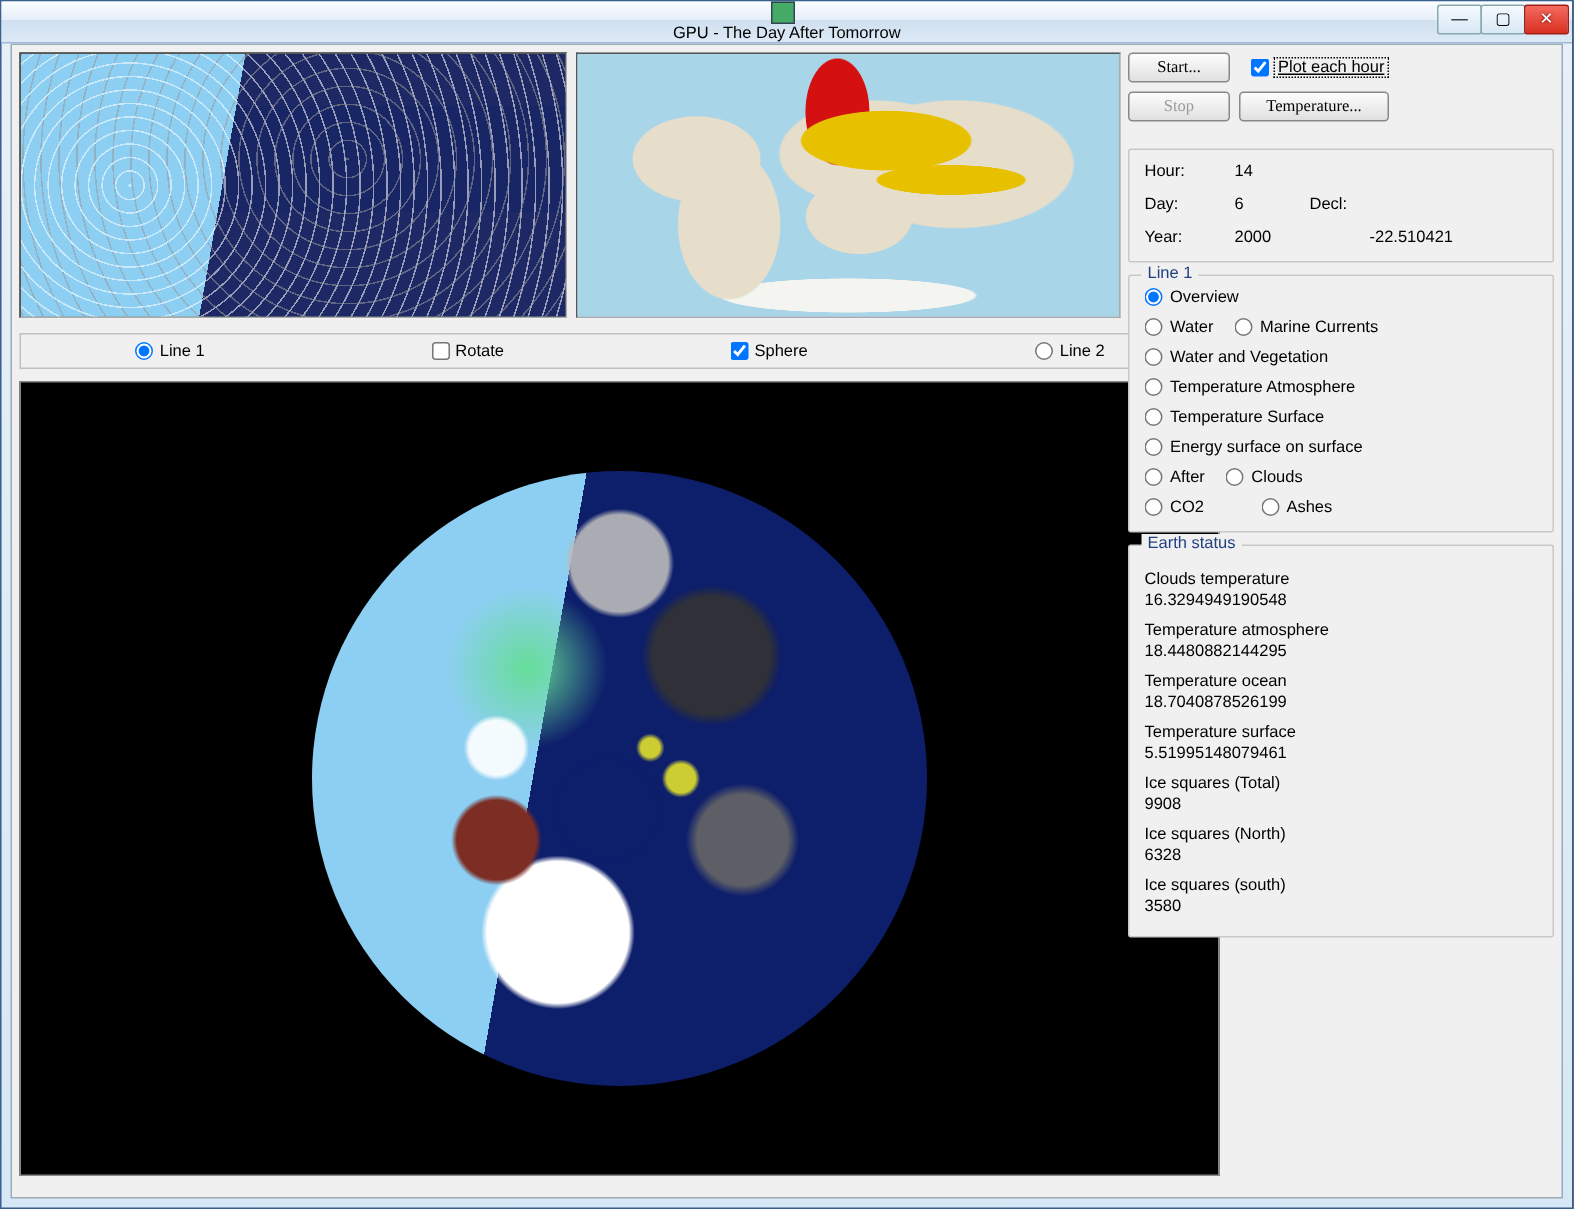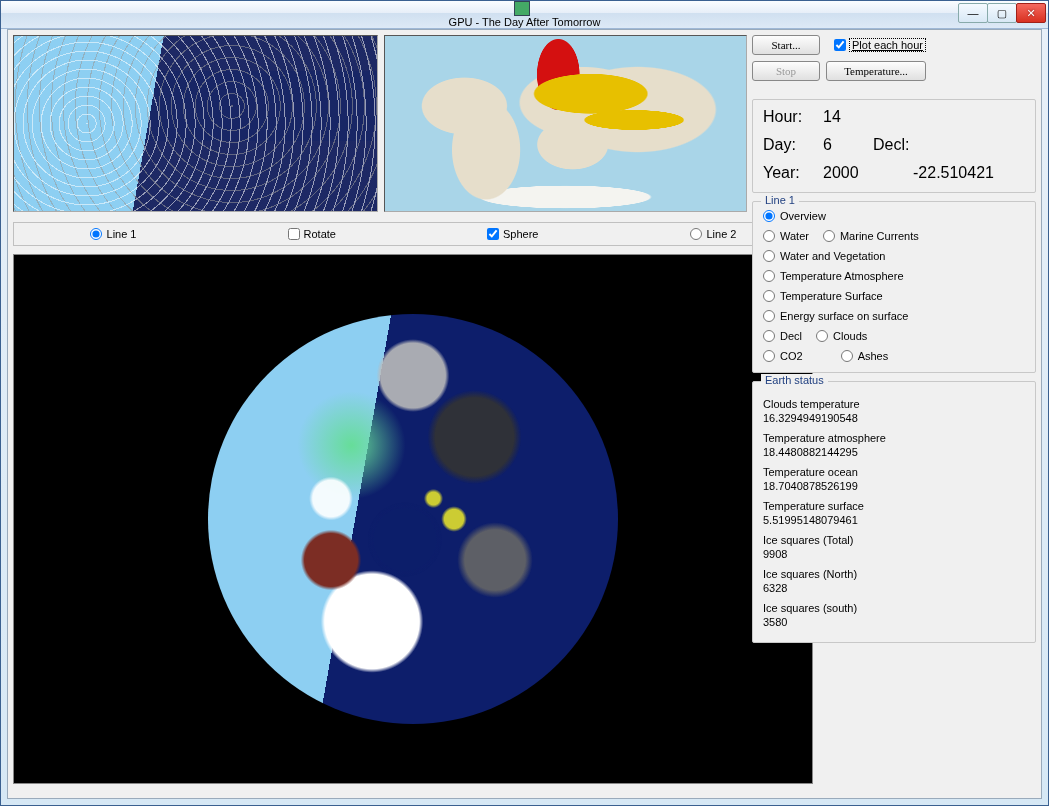--- a/index.html
+++ b/index.html
@@ -55,21 +55,21 @@
   button.win:disabled{color:#9a9a9a;}
   .cb-wrap{display:inline-flex;align-items:center;gap:4px;}
   .highlight-focus{outline:1px dotted #000;padding:0 2px;}
   .groupbox{
     border:1px solid #c8c8c8;border-radius:2px;margin-top:8px;padding:8px 10px 10px;
     position:relative;background:#f0f0f0;
   }
   .groupbox>legend, .gb-title{
     position:absolute;top:-8px;left:8px;background:#f0f0f0;padding:0 4px;font-size:11px;color:#214080;
   }
-  .info-grid{display:grid;grid-template-columns:60px 50px 40px auto;row-gap:10px;font-size:16px;}
+  .info-grid{display:grid;grid-template-columns:60px 50px 40px auto;row-gap:10px;font-size:11px;}
   .radio-grid{display:flex;flex-direction:column;gap:8px;}
   .radio-row{display:flex;gap:14px;align-items:center;}
   .r-opt{display:inline-flex;align-items:center;gap:5px;}
   input[type=radio],input[type=checkbox]{margin:0;width:12px;height:12px;}
   .status-list .item{margin:4px 0;}
   .status-list .lbl{margin-top:8px;}
   .status-list .val{margin-top:2px;}
   .view-controls{
     position:absolute;left:5px;top:192px;width:800px;height:24px;
     border:1px solid #c0c0c0;background:#f0f0f0;
@@ -246,21 +246,21 @@
               <input type="radio" name="l1" style="">
               <span>Temperature Surface</span>
             </div>
           <div class="r-opt">
               <input type="radio" name="l1" style="">
               <span>Energy surface on surface</span>
             </div>
           <div class="radio-row">
             <div class="r-opt">
                 <input type="radio" name="l1" style="">
-                <span>Decl</span>
+                <span>After</span>
               </div>
             <div class="r-opt">
                 <input type="radio" name="l1" style="">
                 <span>Clouds</span>
               </div>
           </div>
           <div class="radio-row">
             <div class="r-opt">
                 <input type="radio" name="l1" style="">
                 <span>CO2</span>

